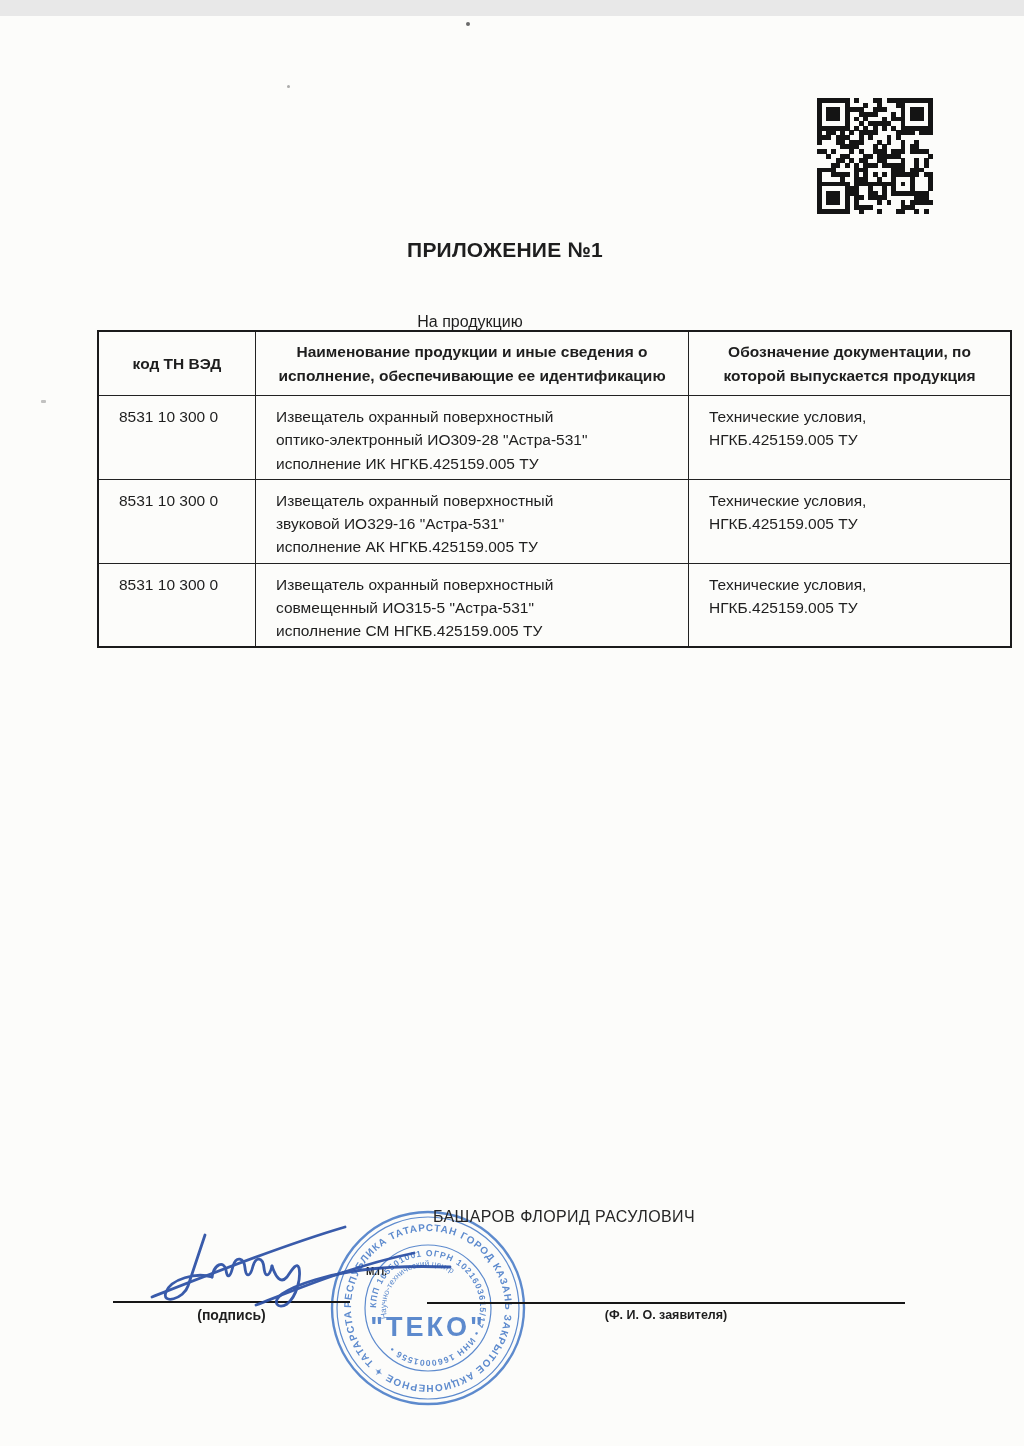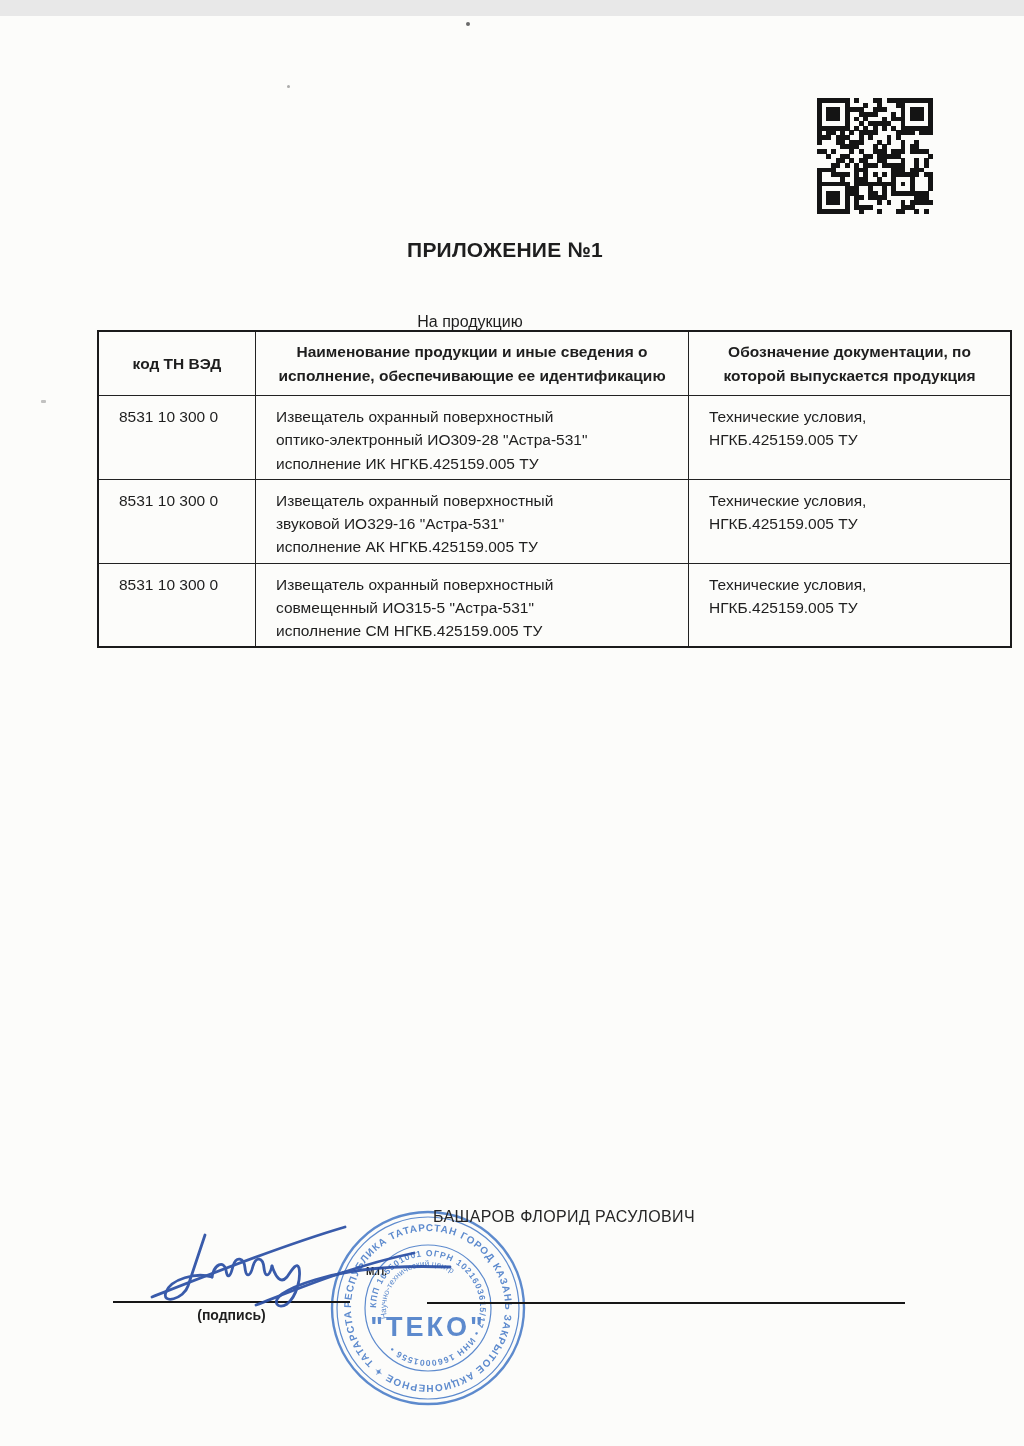--- a/index.html
+++ b/index.html
@@ -467,14 +467,15 @@
       <path d="M 272 1250 C 276 1262 281 1268 287 1261 C 293 1252 297 1246 299 1252 C 301 1262 297 1280 287 1288 C 278 1294 271 1286 282 1278 C 296 1268 330 1258 362 1254 C 392 1250 422 1250 450 1251"></path>
       <path d="M 256 1289 C 300 1272 352 1250 414 1237"></path>
     </g>
   </svg>
 
   <div class="abs mp-label">М.П.</div>
   <div class="abs applicant-name">БАШАРОВ ФЛОРИД РАСУЛОВИЧ</div>
   <div class="abs sig-line"></div>
   <div class="abs sig-caption">(подпись)</div>
   <div class="abs name-line"></div>
+  <div class="abs name-caption">(Ф. И. О. заявителя)</div>
 
 </div>
 
 </body></html>

